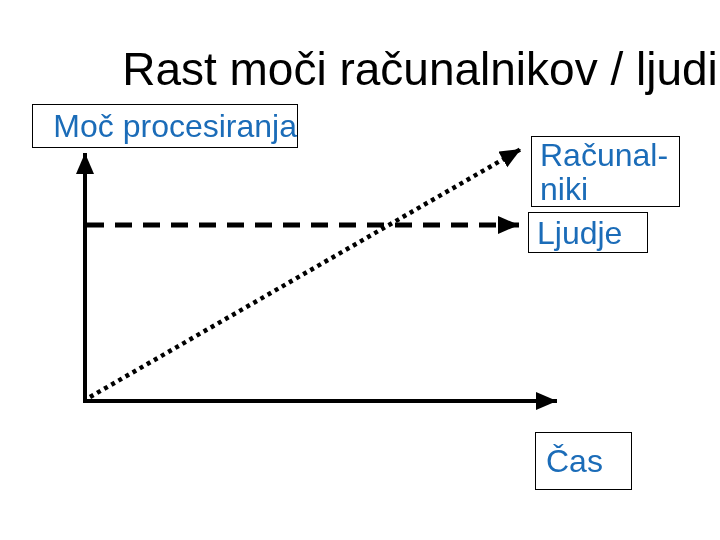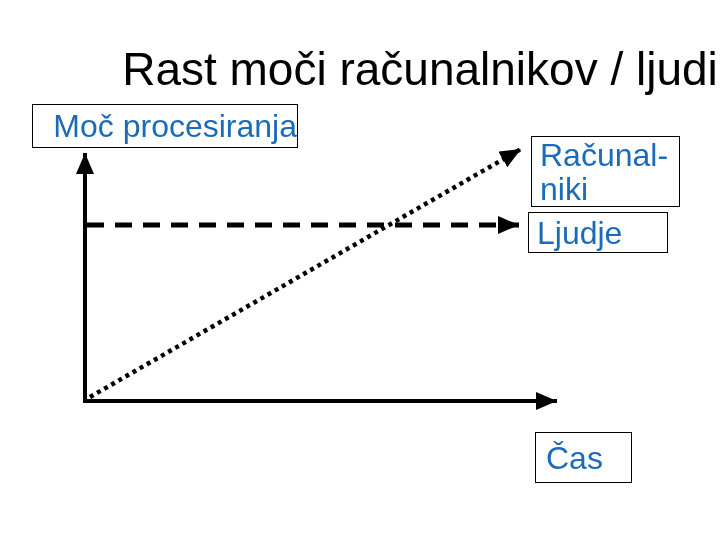--- a/index.html
+++ b/index.html
@@ -59,29 +59,29 @@
     width: 149px;
     height: 71px;
     padding-left: 8px;
   }
   .computers-label-box span {
     white-space: pre-line;
   }
   .humans-label-box {
     left: 528px;
     top: 212px;
-    width: 140px;
+    width: 120px;
     height: 41px;
     padding-left: 8px;
   }
   .x-label-box {
     left: 535px;
     top: 432px;
     width: 97px;
-    height: 51px;
+    height: 58px;
     padding-left: 10px;
     text-align: right;
   }
 </style>
 </head>
 <body>
 
 <div class="slide">
 
   <h1 class="slide-title">Rast moči računalnikov / ljudi</h1>

